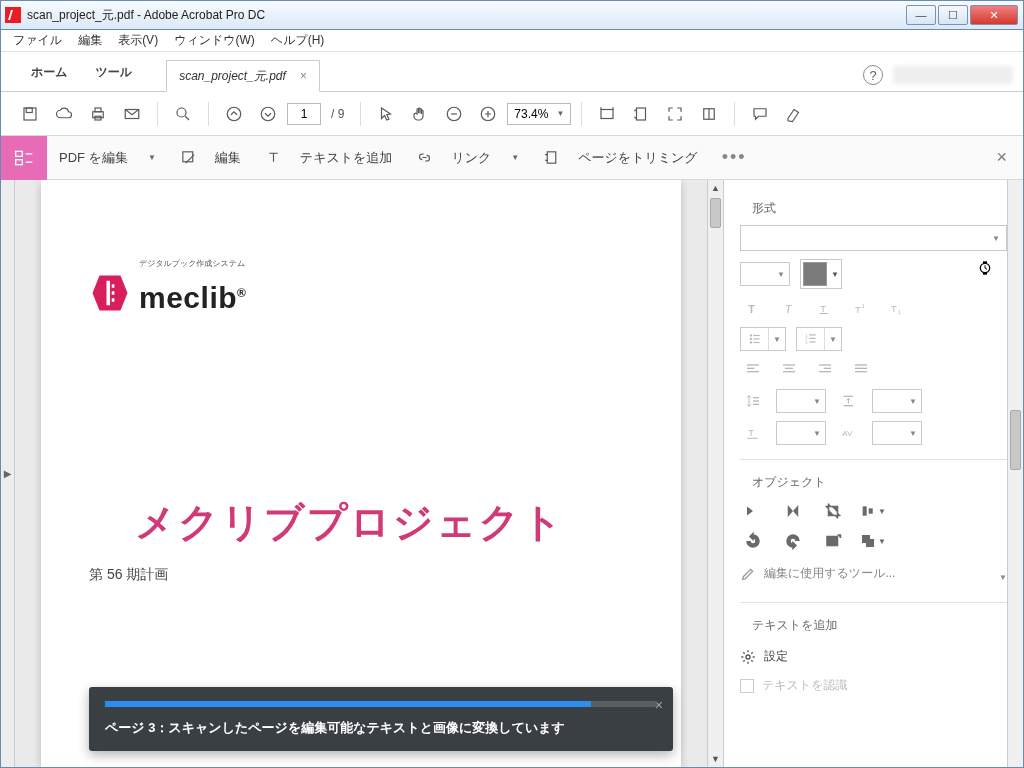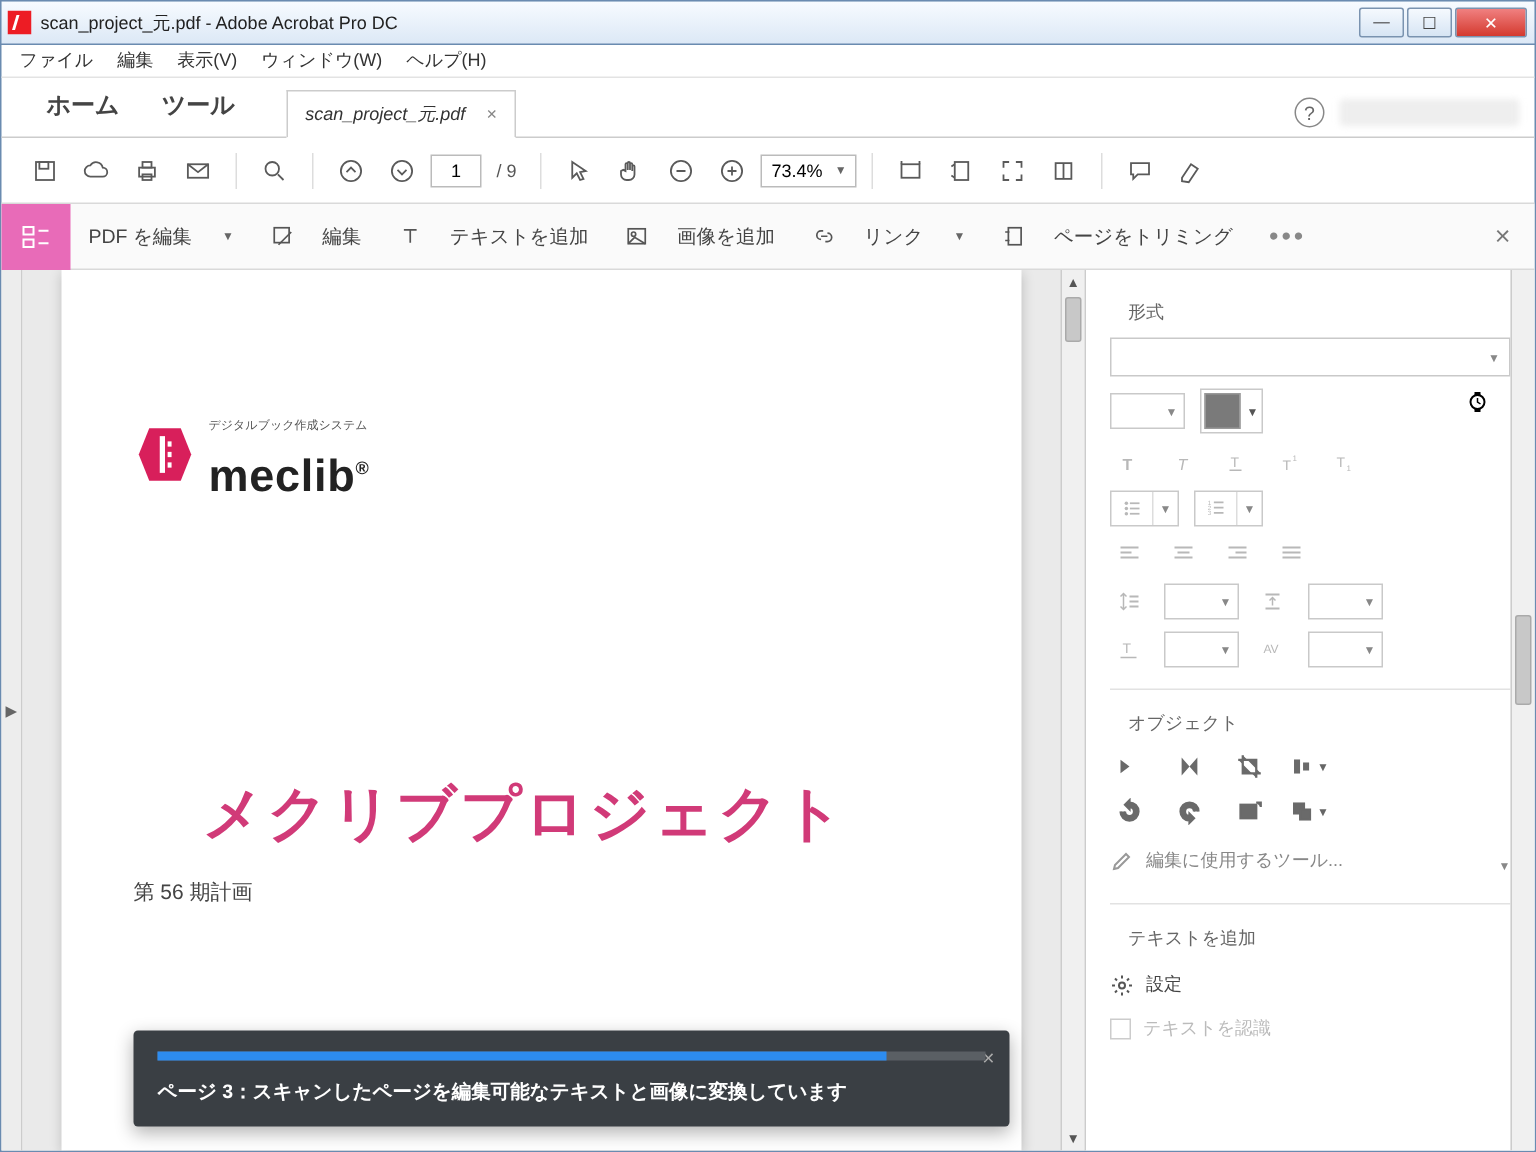--- a/index.html
+++ b/index.html
@@ -12,21 +12,21 @@
 .winbtns { display:flex; }
 .winbtn { width:30px; height:20px; margin:0 1px; border:1px solid #7a93b0; background:linear-gradient(#f5f9fe,#d7e5f4); display:flex; align-items:center; justify-content:center; font-size:11px; color:#444; border-radius:2px; }
 .winbtn.close { background:linear-gradient(#f08080,#d43a2f); color:#fff; width:48px; }
 
 .app { background:#fff; border:1px solid #6a8bb0; border-top:none; height:738px; display:flex; flex-direction:column; }
 
 .menubar { height:22px; display:flex; align-items:center; padding:0 4px; font-size:12px; color:#333; border-bottom:1px solid #e3e3e3; }
 .menubar span { padding:2px 8px; cursor:default; }
 
 .tabbar { height:40px; display:flex; align-items:flex-end; padding:0 10px 0 16px; border-bottom:1px solid #ccc; position:relative; }
-.tabbar .home,.tabbar .tools { font-size:16px; color:#444; padding:10px 14px; font-weight:bold; }
+.tabbar .home,.tabbar .tools { font-size:12px; color:#444; padding:10px 14px; font-weight:bold; }
 .tabbar .doctab { margin-left:20px; height:32px; border:1px solid #ccc; border-bottom:1px solid #fff; background:#fff; display:flex; align-items:center; padding:0 12px; font-size:12px; color:#333; margin-bottom:-1px;font-style:italic; }
 .tabbar .doctab .x { margin-left:14px; color:#888; }
 .tabbar .right { margin-left:auto; display:flex; align-items:center; padding-bottom:6px; }
 .tabbar .help { width:20px; height:20px; border:1.5px solid #888; border-radius:50%; display:flex; align-items:center; justify-content:center; font-size:13px; color:#666; margin-right:10px; }
 .tabbar .user { width:120px; height:18px; background:#eee; filter:blur(2px); border-radius:3px; }
 
 .toolbar { height:44px; border-bottom:1px solid #d9d9d9; display:flex; align-items:center; padding:0 14px; gap:4px; }
 .tb { width:30px; height:30px; display:flex; align-items:center; justify-content:center; color:#5a5a5a; }
 .tb svg { width:18px; height:18px; stroke:#5a5a5a; fill:none; stroke-width:1.6; }
 .sep { width:1px; height:24px; background:#ddd; margin:0 6px; }
@@ -46,21 +46,21 @@
 .workarea { flex:1; display:flex; min-height:0; }
 
 .collapse { width:14px; background:#ededed; border-right:1px solid #ccc; display:flex; align-items:center; justify-content:center; }
 .collapse .arr { font-size:10px; color:#666; }
 
 .docpane { flex:1; background:#eaeaea; position:relative; display:flex; overflow:hidden; }
 .page { background:#fff; margin:0 auto; width:640px; box-shadow:0 2px 8px rgba(0,0,0,.2); padding:90px 48px 40px 48px; position:relative; height:100%; }
 .logo { display:flex; align-items:center; gap:8px; }
 .logomark { width:42px; height:42px; }
 .logotext { font-size:30px; font-weight:900; color:#222; letter-spacing:.5px; }
-.logotag { font-size:8px; color:#555; position:relative; top:-12px;margin-top:20px; }
+.logotag { font-size:8px; color:#555; position:relative; top:-12px; }
 .doctitle { color:#d13a78; font-size:40px; font-weight:600; margin-top:180px; letter-spacing:2px;margin-left:46px; }
 .docsub { font-size:14px; color:#444; margin-top:16px; }
 .vscroll { width:16px; background:#f0f0f0; border-left:1px solid #ccc; position:relative; }
 .vscroll .thumb { position:absolute; top:18px; left:2px; right:2px; height:30px; background:#c8c8c8; border:1px solid #aaa; border-radius:2px; }
 .vscroll .arrup,.vscroll .arrdn { position:absolute; left:0; right:0; height:16px; display:flex; align-items:center; justify-content:center; font-size:9px; color:#555; }
 .vscroll .arrup{top:0}.vscroll .arrdn{bottom:0}
 
 .toast { position:absolute; left:48px; right:8px; bottom:16px; background:#3a3f44; color:#fff; border-radius:3px; padding:14px 16px 14px 16px; font-size:13px; box-shadow:0 4px 12px rgba(0,0,0,.3); }
 .toast .bar { height:6px; background:#5a5f64; margin-bottom:12px; position:relative; }
 .toast .bar .fill { position:absolute; left:0; top:0; bottom:0; width:88%; background:#2d8cef; }
@@ -267,28 +267,20 @@
     <span>編集</span>
   </div>
   <div class="ebtn">
     <svg viewBox="0 0 24 24">
           <path d="M6 6h12M12 6v12"></path>
         </svg>
     <span>テキストを追加</span>
   </div>
   <div class="ebtn">
     <svg viewBox="0 0 24 24">
-          <rect x="4" y="5" width="16" height="14"></rect>
-          <circle cx="9" cy="10" r="2"></circle>
-          <path d="M4 19l6-6 10 6"></path>
-        </svg>
-    <span>画像を追加</span>
-  </div>
-  <div class="ebtn">
-    <svg viewBox="0 0 24 24">
           <path d="M9 15a4 4 0 010-8h2M15 9a4 4 0 010 8h-2M9 12h6"></path>
         </svg>
     <span>リンク</span>
         <span class="dd">▼</span>
   </div>
   <div class="ebtn">
     <svg viewBox="0 0 24 24">
           <rect x="6" y="4" width="12" height="16"></rect>
           <path d="M3 8h4M3 16h4"></path>
         </svg>

